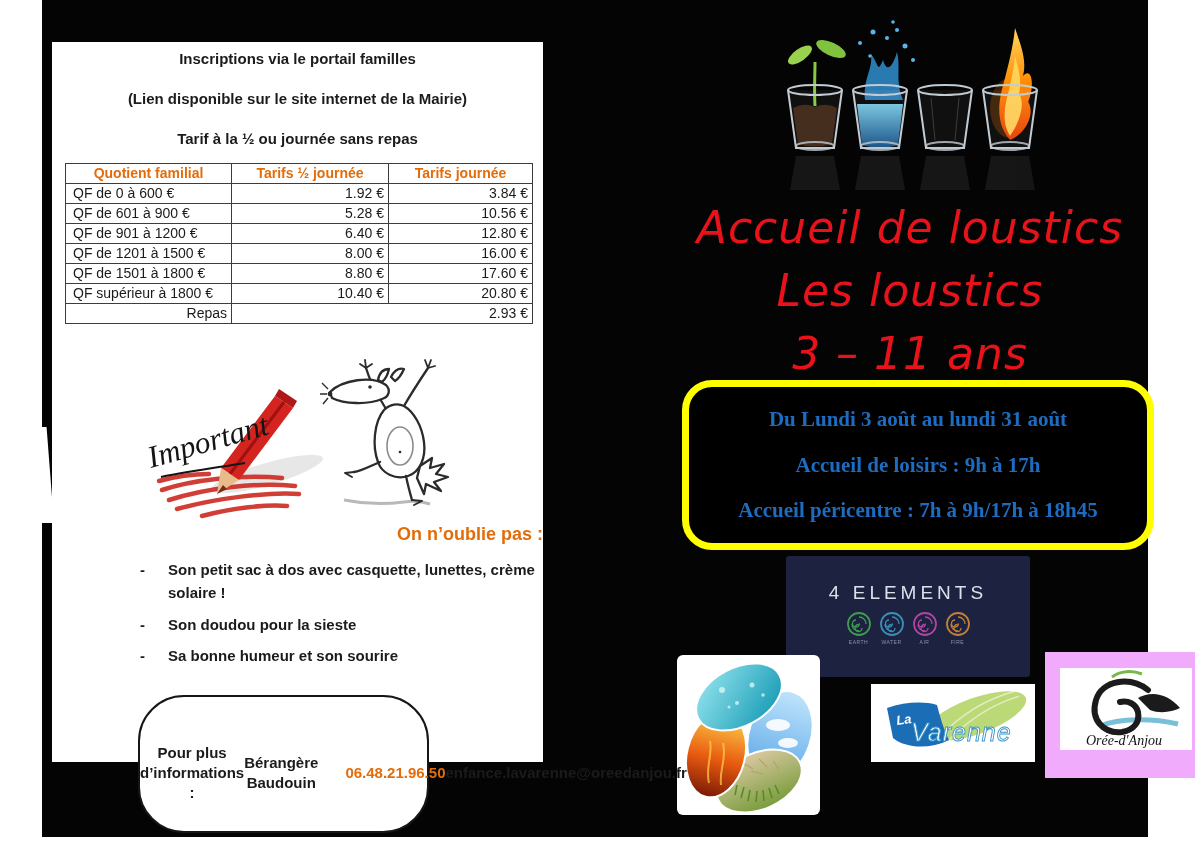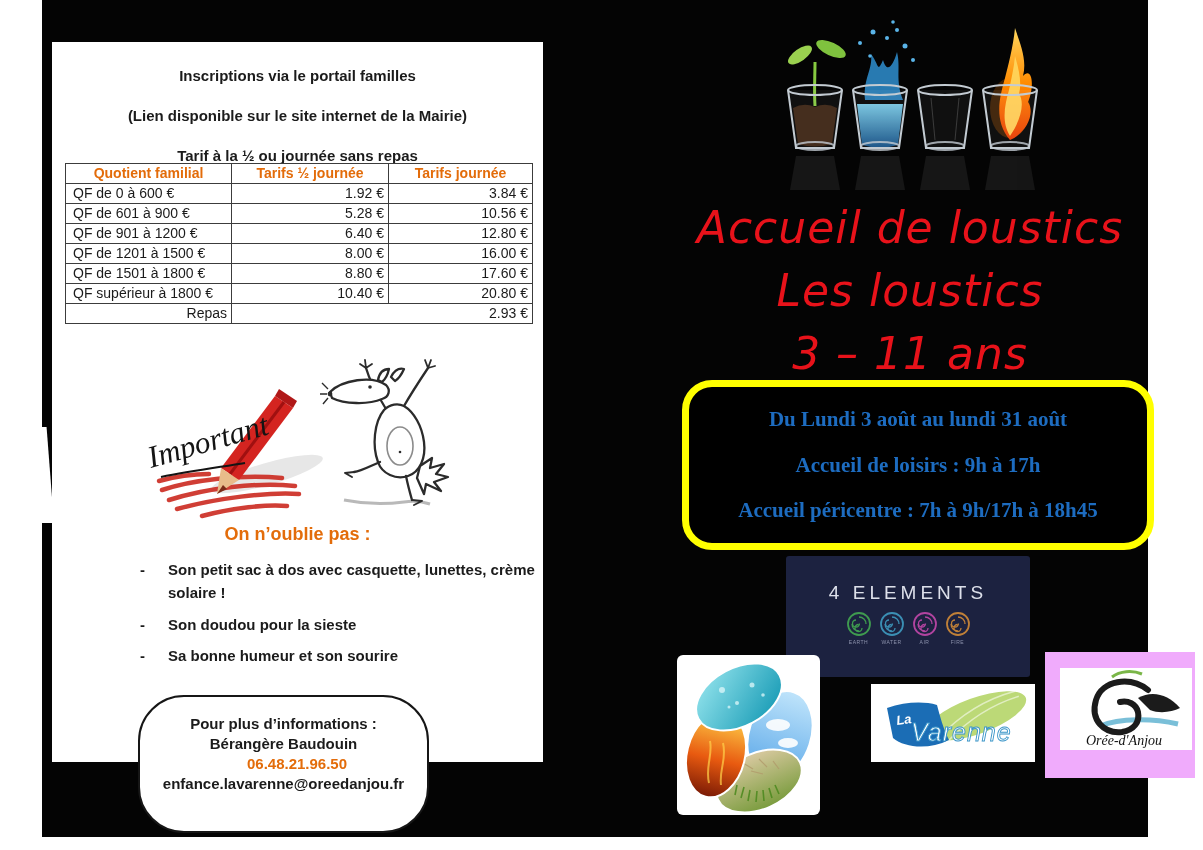--- a/index.html
+++ b/index.html
@@ -8,44 +8,44 @@
     background:#ffffff;
     font-family:"Liberation Sans",sans-serif;
     -webkit-font-smoothing:antialiased;
   }
   .black-canvas{position:absolute;left:42px;top:0;width:1106px;height:837px;background:#040404;}
   .edge-wedge{position:absolute;left:42px;top:427px;width:12px;height:96px;background:#fff;
     clip-path:polygon(0 0,38% 0,100% 100%,0 100%);z-index:2;}
 
   
   .white-page{position:absolute;left:52px;top:42px;width:491px;height:720px;background:#fff;z-index:1;}
-  .intro{padding-top:25px;text-align:center;font-weight:bold;font-size:15px;color:#1b1b1b;}
+  .intro{padding-top:8px;text-align:center;font-weight:bold;font-size:15px;color:#1b1b1b;}
   .intro .line{margin-bottom:23px;}
 
   table.price{position:absolute;left:13px;top:121px;width:467px;border-collapse:collapse;
     font-size:14px;color:#1b1b1b;table-layout:fixed;}
   table.price th,table.price td{border:1.5px solid #3c3c3c;padding:0 4px;height:19px;line-height:19px;}
   table.price th{color:var(--accent-orange,#e36c0a);font-weight:bold;text-align:center;}
   table.price td.qf{text-align:left;padding-left:7px;}
   table.price td.num{text-align:right;}
   .col-qf{width:166px;}.col-half{width:157px;}.col-full{width:144px;}
 
   .important-wrap{position:absolute;left:95px;top:340px;width:210px;height:145px;}
   .rat-wrap{position:absolute;left:268px;top:312px;width:135px;height:155px;}
 
-  .reminder-title{position:absolute;left:0;top:482px;width:100%;text-align:center;
+  .reminder-title{position:absolute;left:0;top:482px;width:100%;text-align:right;
     color:var(--accent-orange,#e36c0a);font-size:18px;font-weight:bold;}
   .reminder-list{position:absolute;left:88px;top:516px;width:402px;font-size:15px;font-weight:bold;color:#1b1b1b;}
   .reminder-item{display:flex;margin-bottom:8px;line-height:1.55;}
   .reminder-item .marker{width:10px;flex:0 0 10px;}
   .reminder-item .txt{margin-left:18px;flex:1;}
 
   .contact-card{position:absolute;left:138px;top:695px;width:291px;height:138px;box-sizing:border-box;
     background:#fff;border:2.5px solid #161616;border-radius:46px;z-index:6;
-    display:flex;flex-direction:column;align-items:center;padding-top:17px;
+    display:flex;flex-direction:row;align-items:center;padding-top:17px;
     font-weight:bold;font-size:15px;line-height:20px;color:#1b1b1b;text-align:center;}
   .contact-card .phone{color:var(--accent-orange,#e36c0a);padding-left:27px;}
 
   
   .glasses{position:absolute;left:745px;top:8px;width:415px;height:190px;}
 
   .poster-title{position:absolute;left:688px;top:196px;width:444px;text-align:center;
     font-family:"DejaVu Sans",sans-serif;font-style:italic;font-weight:500;
     font-size:44px;line-height:63px;letter-spacing:1px;color:var(--title-red,#e8121a);}
 

